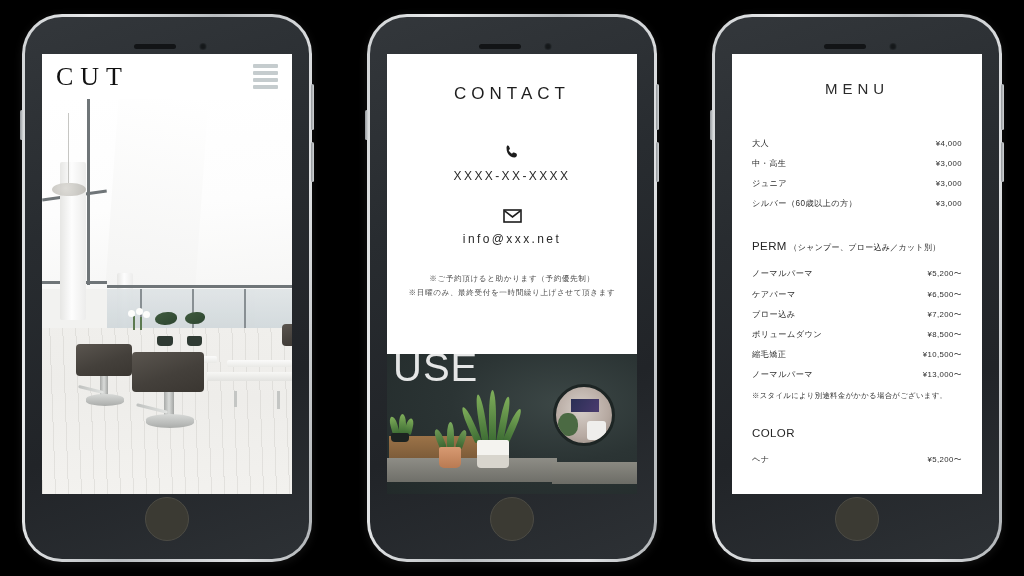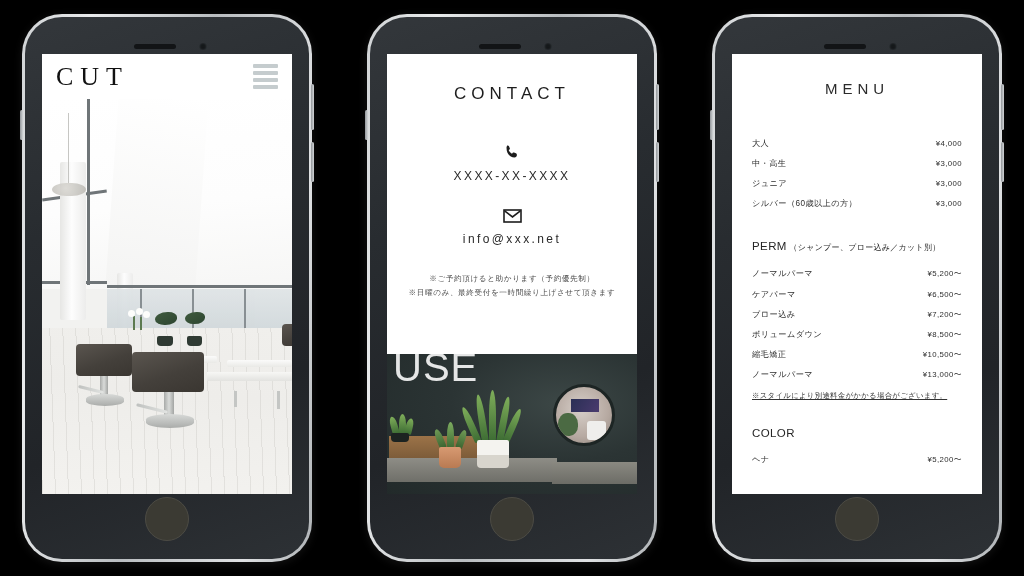--- a/index.html
+++ b/index.html
@@ -143,21 +143,21 @@
   
   .menu { background:#fff; height:100%; padding:26px 20px 0; }
   .menu h2 { font-weight:400; font-size:15px; letter-spacing:5px; color:#2b2b2b;
              text-align:center; margin-bottom:36px; }
   .sect { margin-bottom:26px; }
   .sect-title { font-size:11.5px; color:#262626; margin-bottom:11px; letter-spacing:.4px; }
   .sect-title small { font-size:8px; letter-spacing:.3px; }
   .row { display:flex; justify-content:space-between; align-items:baseline;
          font-size:8.2px; color:#2e2e2e; padding:4.6px 0; letter-spacing:.4px; }
   .row .price { font-size:7.8px; color:#2e2e2e; white-space:nowrap; }
-  .fineprint { font-size:7.4px; color:#333; margin-top:6px; letter-spacing:.3px;text-decoration:underline; }
+  .fineprint { font-size:7.4px; color:#333; margin-top:6px; letter-spacing:.3px; }
 </style>
 </head>
 <body>
 
 <div class="stage">
 
   <div class="phone p1">
     <div class="rim"></div>
     <div class="body">
       <div class="speaker"></div>

